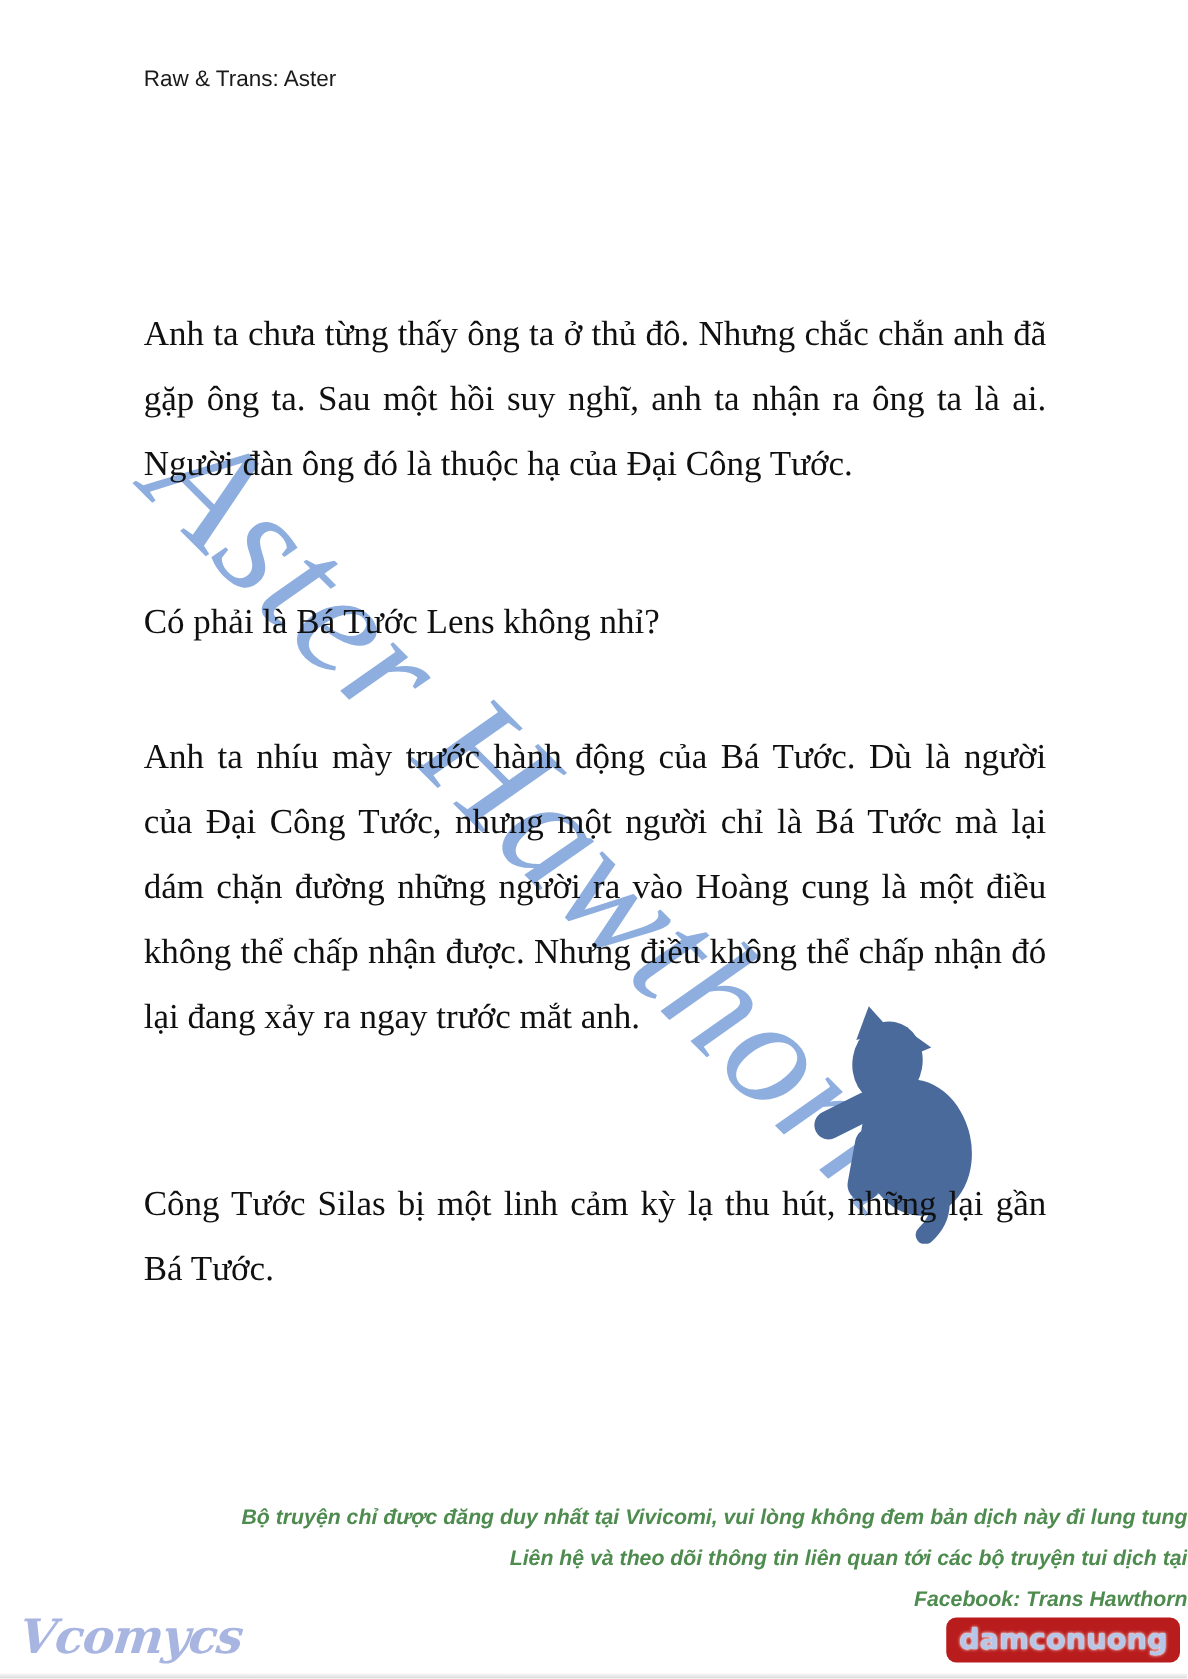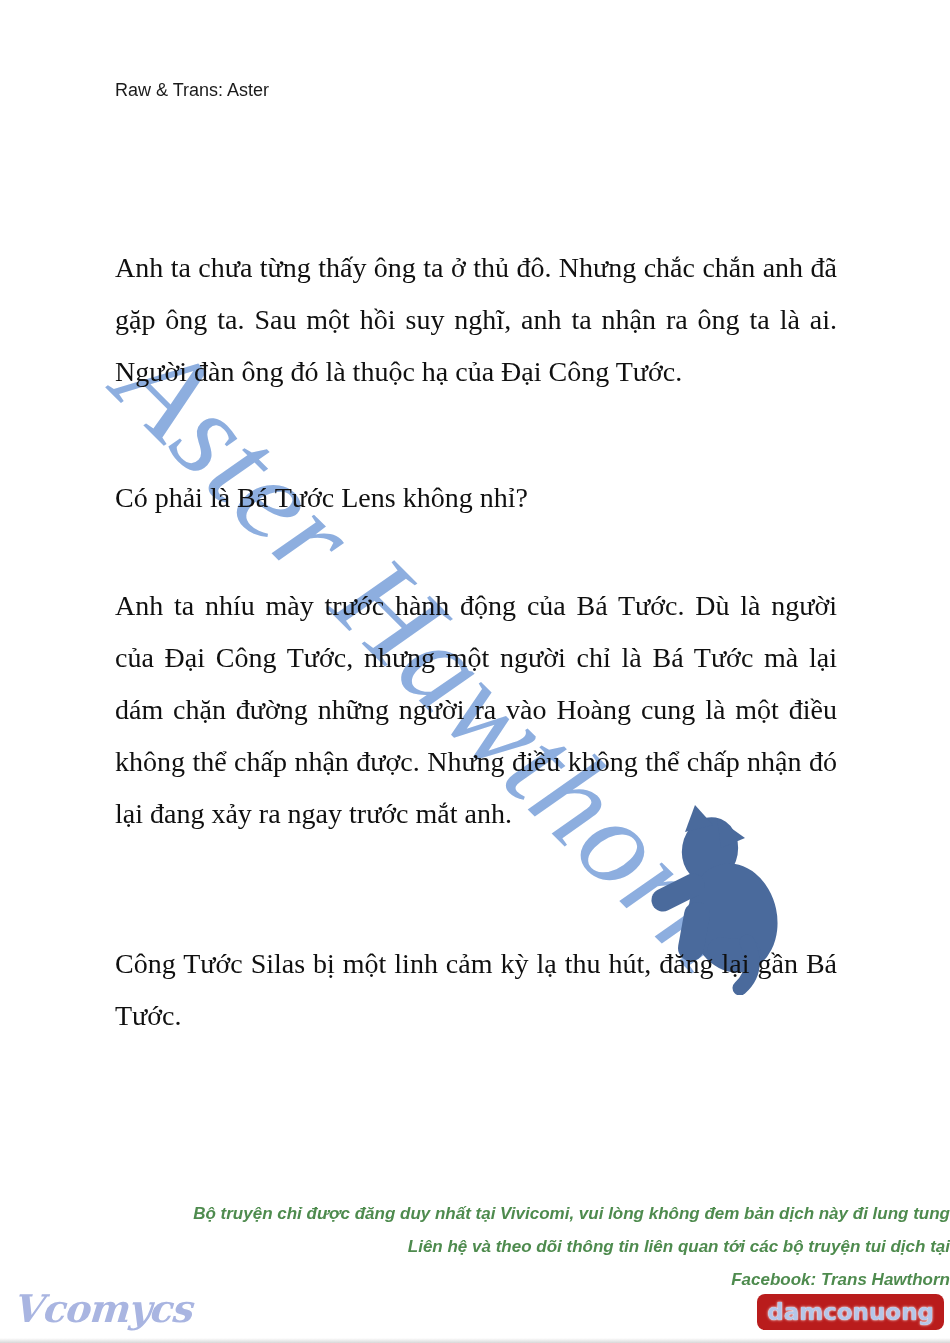--- a/index.html
+++ b/index.html
@@ -11,21 +11,20 @@
     overflow: hidden;
     font-family: "Liberation Serif", serif;
   }
   .credit {
     position: absolute;
     left: 115px; top: 53px;
     font-family: "Liberation Sans", sans-serif;
     font-size: 18px;
     color: #1a1a1a;
     z-index: 3;
-    margin-top: 27px;
   }
   .para {
     position: absolute;
     left: 115px;
     width: 722px;
     font-size: 28px;
     line-height: 52px;
     text-align: justify;
     color: #101010;
     z-index: 3;
@@ -118,21 +117,21 @@
       <line x1="48" y1="85" x2="18" y2="100" stroke-width="23" stroke-linecap="round"></line>
       <line x1="52" y1="115" x2="46" y2="148" stroke-width="26" stroke-linecap="round"></line>
       <line x1="75" y1="150" x2="103" y2="152" stroke-width="25" stroke-linecap="round"></line>
       <path d="M 102 142 Q 115 170 95 188" fill="none" stroke-width="15" stroke-linecap="round"></path>
     </g>
   </svg>
 
   <p class="para" id="p2">Anh ta chưa từng thấy ông ta ở thủ đô. Nhưng chắc chắn anh đã gặp ông ta. Sau một hồi suy nghĩ, anh ta nhận ra ông ta là ai. Người đàn ông đó là thuộc hạ của Đại Công Tước.</p>
   <p class="para" id="p3">Có phải là Bá Tước Lens không nhỉ?</p>
   <p class="para" id="p4">Anh ta nhíu mày trước hành động của Bá Tước. Dù là người của Đại Công Tước, nhưng một người chỉ là Bá Tước mà lại dám chặn đường những người ra vào Hoàng cung là một điều không thể chấp nhận được. Nhưng điều không thể chấp nhận đó lại đang xảy ra ngay trước mắt anh.</p>
-  <p class="para" id="p5">Công Tước Silas bị một linh cảm kỳ lạ thu hút, đăng lại gần Bá Tước.</p>
+  <p class="para" id="p5">Công Tước Silas bị một linh cảm kỳ lạ thu hút, những lại gần Bá Tước.</p>
 
   <div class="footer">
     <div>Bộ truyện chỉ được đăng duy nhất tại Vivicomi, vui lòng không đem bản dịch này đi lung tung</div>
     <div>Liên hệ và theo dõi thông tin liên quan tới các bộ truyện tui dịch tại</div>
     <div>Facebook: Trans Hawthorn</div>
   </div>
 
   <div class="logo">Vcomycs</div>
 
   <div class="site-mark">damconuong</div>

